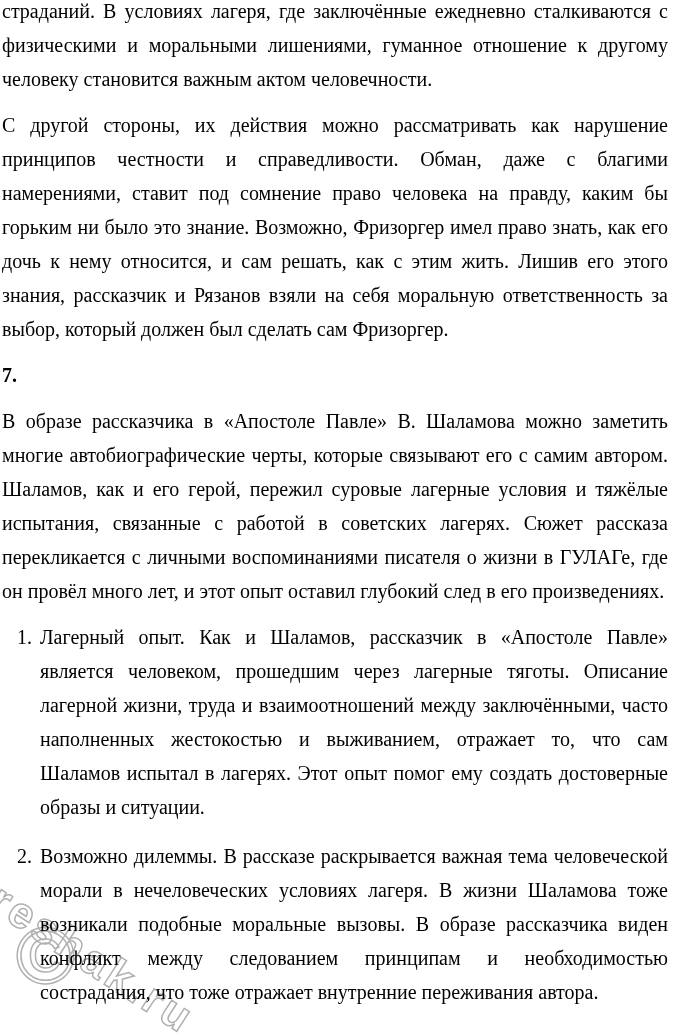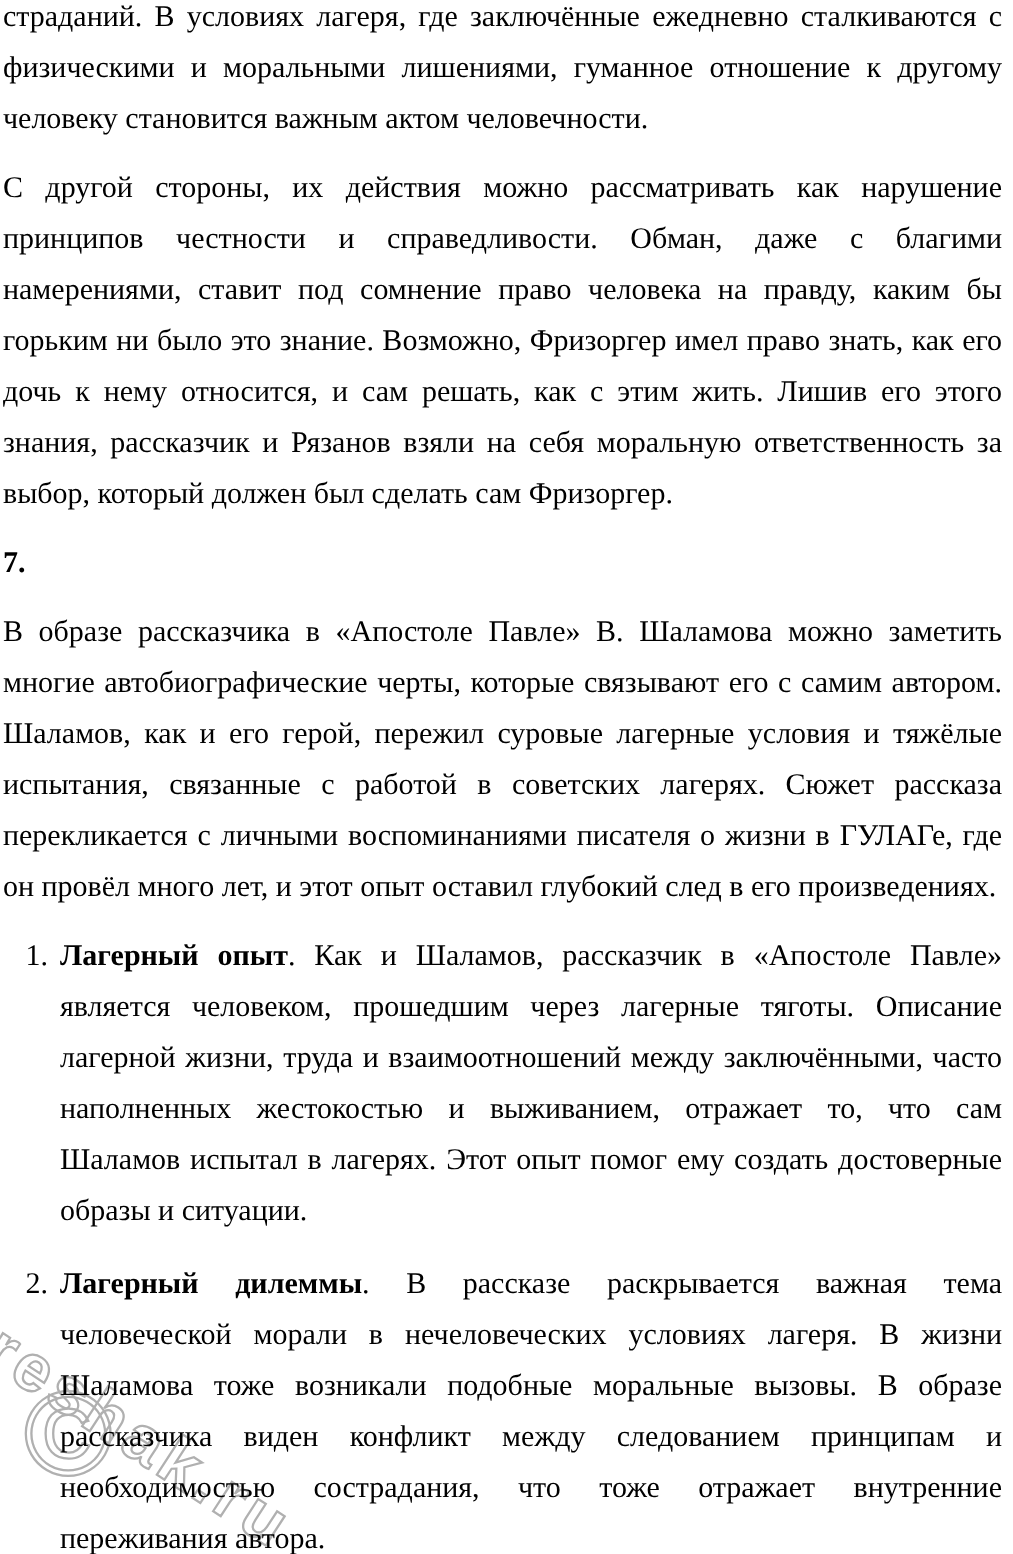--- a/index.html
+++ b/index.html
@@ -49,21 +49,21 @@
     line-height: 34px;
     text-align: justify;
   }
   .doc-li:last-child { margin-bottom: 0; }
   .li-num {
     position: absolute;
     left: 15px;
     top: 0;
   }
   .li-term {
-    font-weight: bold;
+    font-weight: normal;
   }
   .watermark-layer {
     position: absolute;
     left: 0;
     top: 0;
     width: 675px;
     height: 1036px;
     z-index: 0;
     pointer-events: none;
     overflow: hidden;
@@ -112,17 +112,17 @@
 
   <p class="para">В образе рассказчика в «Апостоле Павле» В. Шаламова можно заметить многие автобиографические черты, которые связывают его с самим автором. Шаламов, как и его герой, пережил суровые лагерные условия и тяжёлые испытания, связанные с работой в советских лагерях. Сюжет рассказа перекликается с личными воспоминаниями писателя о жизни в ГУЛАГе, где он провёл много лет, и этот опыт оставил глубокий след в его произведениях.</p>
 
   <ol class="doc-list">
     <li class="doc-li">
       <span class="li-num">1.</span>
       <span class="li-body"><span class="li-term">Лагерный опыт</span><span>. Как и Шаламов, рассказчик в «Апостоле Павле» является человеком, прошедшим через лагерные тяготы. Описание лагерной жизни, труда и взаимоотношений между заключёнными, часто наполненных жестокостью и выживанием, отражает то, что сам Шаламов испытал в лагерях. Этот опыт помог ему создать достоверные образы и ситуации.</span></span>
     </li>
     <li class="doc-li">
       <span class="li-num">2.</span>
-      <span class="li-body"><span class="li-term">Лагерный дилеммы</span><span>. В рассказе раскрывается важная тема человеческой морали в нечеловеческих условиях лагеря. В жизни Шаламова тоже возникали подобные моральные вызовы. В образе рассказчика виден конфликт между следованием принципам и необходимостью сострадания, что тоже отражает внутренние переживания автора.</span></span>
+      <span class="li-body"><span class="li-term">Возможно дилеммы</span><span>. В рассказе раскрывается важная тема человеческой морали в нечеловеческих условиях лагеря. В жизни Шаламова тоже возникали подобные моральные вызовы. В образе рассказчика виден конфликт между следованием принципам и необходимостью сострадания, что тоже отражает внутренние переживания автора.</span></span>
     </li>
   </ol>
 
 </div>
 
 </body></html>

